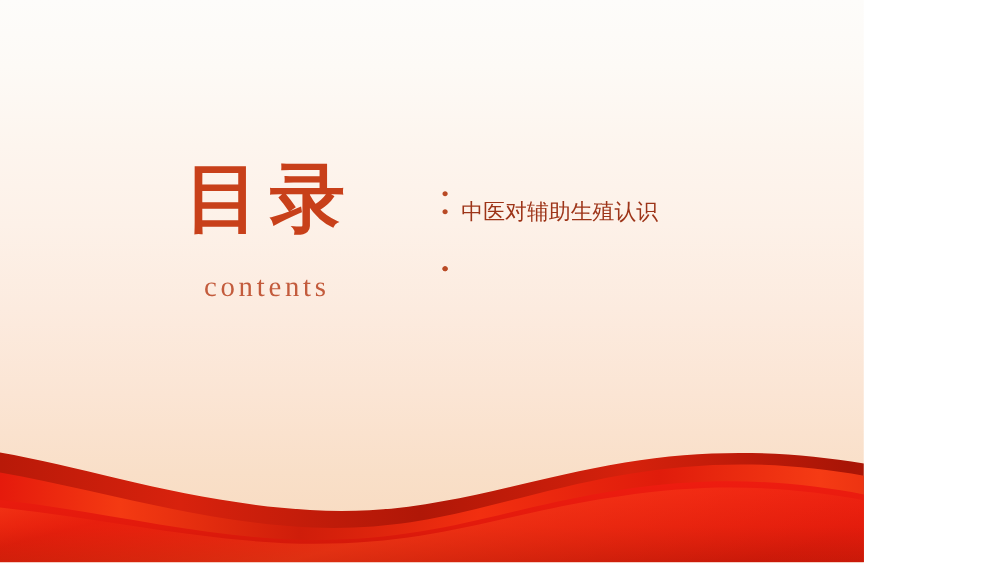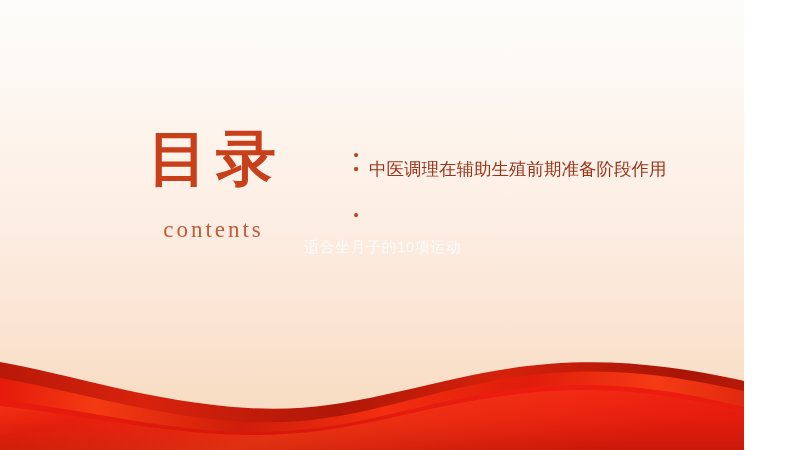--- a/index.html
+++ b/index.html
@@ -4,21 +4,21 @@
 <title>目录 contents</title>
 <style>
   html, body {
     margin: 0;
     padding: 0;
     background: #ffffff;
   }
 
   #slide {
     position: relative;
-    width: 744px;
+    width: 691px;
     height: 450px;
     overflow: hidden;
     font-family: "Liberation Serif", "DejaVu Serif", serif;
     background:
       linear-gradient(to bottom,
         #fdfcfa 0%,
         #fdfaf6 12%,
         #fdf5ee 26%,
         #fdf1e8 40%,
         #fcebdf 55%,
@@ -119,31 +119,30 @@
     <div class="toc-title">目录</div>
     <div class="toc-subtitle">contents</div>
   </div>
 
   <ul class="toc-list">
     <li class="toc-item">
       <span class="toc-bullet">•</span>
     </li>
     <li class="toc-item">
       <span class="toc-bullet">•</span>
+      <span>中医对辅助生殖认识</span>
     </li>
     <li class="toc-item">
       <span class="toc-bullet">•</span>
-      <span>中医调理在辅助生殖前期准备阶段作用</span>
     </li>
     <li class="toc-item">
       <span class="toc-bullet">•</span>
     </li>
   </ul>
 
-  <div class="watermark">适合坐月子的10项运动</div>
 
   <div class="wave-layer">
     <svg viewBox="0 0 800 110" preserveAspectRatio="none" xmlns="http://www.w3.org/2000/svg">
       <defs>
         <linearGradient id="gDark" x1="0" y1="0" x2="1" y2="0">
           <stop offset="0%" stop-color="#b81908"></stop>
           <stop offset="18%" stop-color="#d8220d"></stop>
           <stop offset="42%" stop-color="#b01707"></stop>
           <stop offset="63%" stop-color="#d5210c"></stop>
           <stop offset="85%" stop-color="#a81506"></stop>

